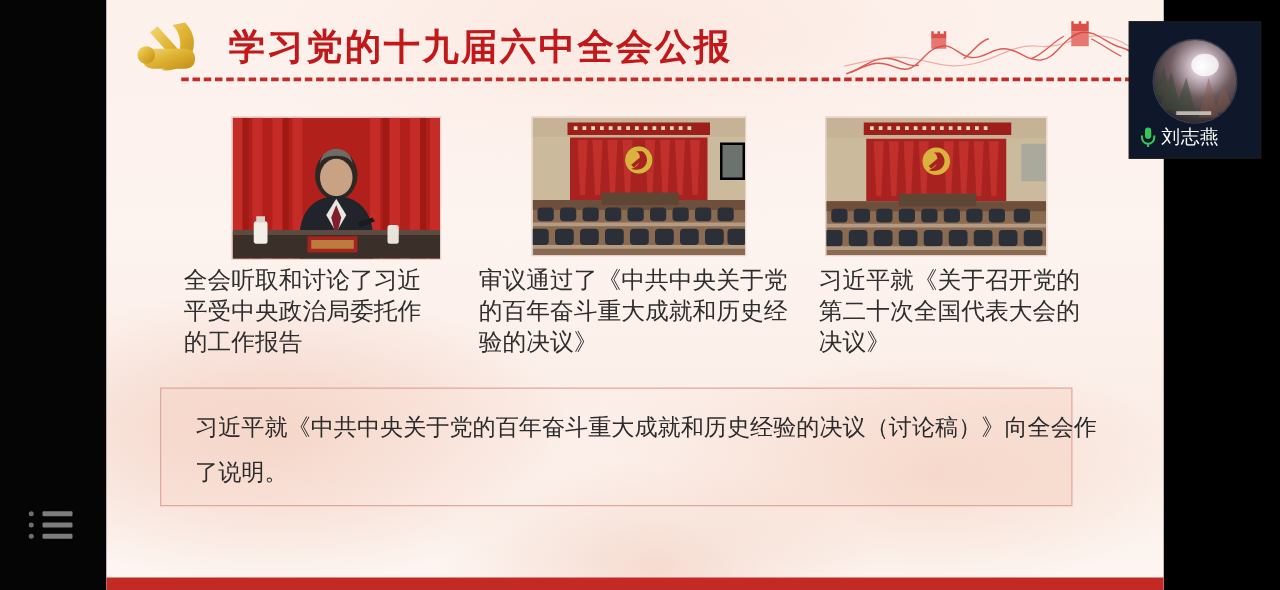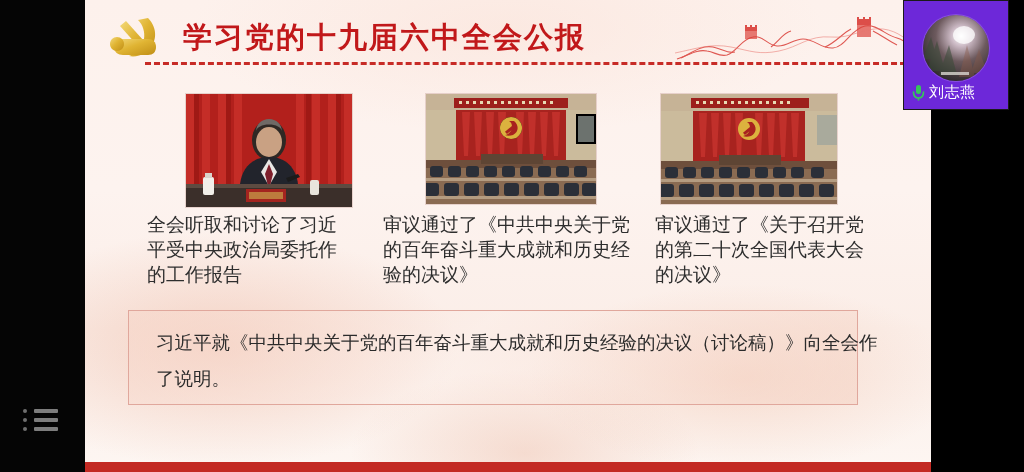--- a/index.html
+++ b/index.html
@@ -75,22 +75,22 @@
     box-sizing:border-box;
   }
   .quote-text{
     position:absolute;left:27px;top:14px;width:738px;
     font-family:"DejaVu Serif","Liberation Serif",serif;
     font-size:18.5px;line-height:36px;color:#2b2b2b;
   }
 
   
   .tile{
-    position:absolute;left:903px;top:0;width:104px;height:108px;
-    background:#6d28d9;border:1px solid #1a1a1a;overflow:hidden;
+    position:absolute;left:903px;top:17px;width:104px;height:108px;
+    background:#0f172a;border:1px solid #1a1a1a;overflow:hidden;
   }
   .tile-avatar{
     position:absolute;left:19px;top:14px;width:66px;height:66px;border-radius:50%;
     overflow:hidden;box-shadow:0 0 0 1px rgba(255,255,255,.18);
   }
   .tile-avatar svg{display:block;width:100%;height:100%;}
   .tile-name-row{position:absolute;left:7px;bottom:7px;display:flex;align-items:center;gap:3px;}
   .mic-icon{width:15px;height:17px;flex:0 0 auto;}
   .tile-name{
     font-family:"DejaVu Sans","Liberation Sans",sans-serif;
@@ -322,21 +322,21 @@
         <g fill="#d8c4a8" opacity=".55">
           <rect x="0" y="85" width="176" height="3"></rect>
           <rect x="0" y="103" width="176" height="3"></rect>
         </g>
         <rect x="156" y="21" width="20" height="30" fill="#9aa39c" opacity=".7"></rect>
       </svg>
     </div>
 
     <div class="caption c1">全会听取和讨论了习近平受中央政治局委托作的工作报告</div>
     <div class="caption c2">审议通过了《中共中央关于党的百年奋斗重大成就和历史经验的决议》</div>
-    <div class="caption c3">审议通过了《关于召开党的第二十次全国代表大会的决议》</div>
+    <div class="caption c3">习近平就《关于召开党的第二十次全国代表大会的决议》</div>
 
     <div class="quote-box">
       <div class="quote-text">习近平就《中共中央关于党的百年奋斗重大成就和历史经验的决议（讨论稿）》向全会作了说明。</div>
     </div>
 
     <div class="slide-bottom-bar"></div>
   </div>
 
   <div class="tile">
     <div class="tile-avatar">

